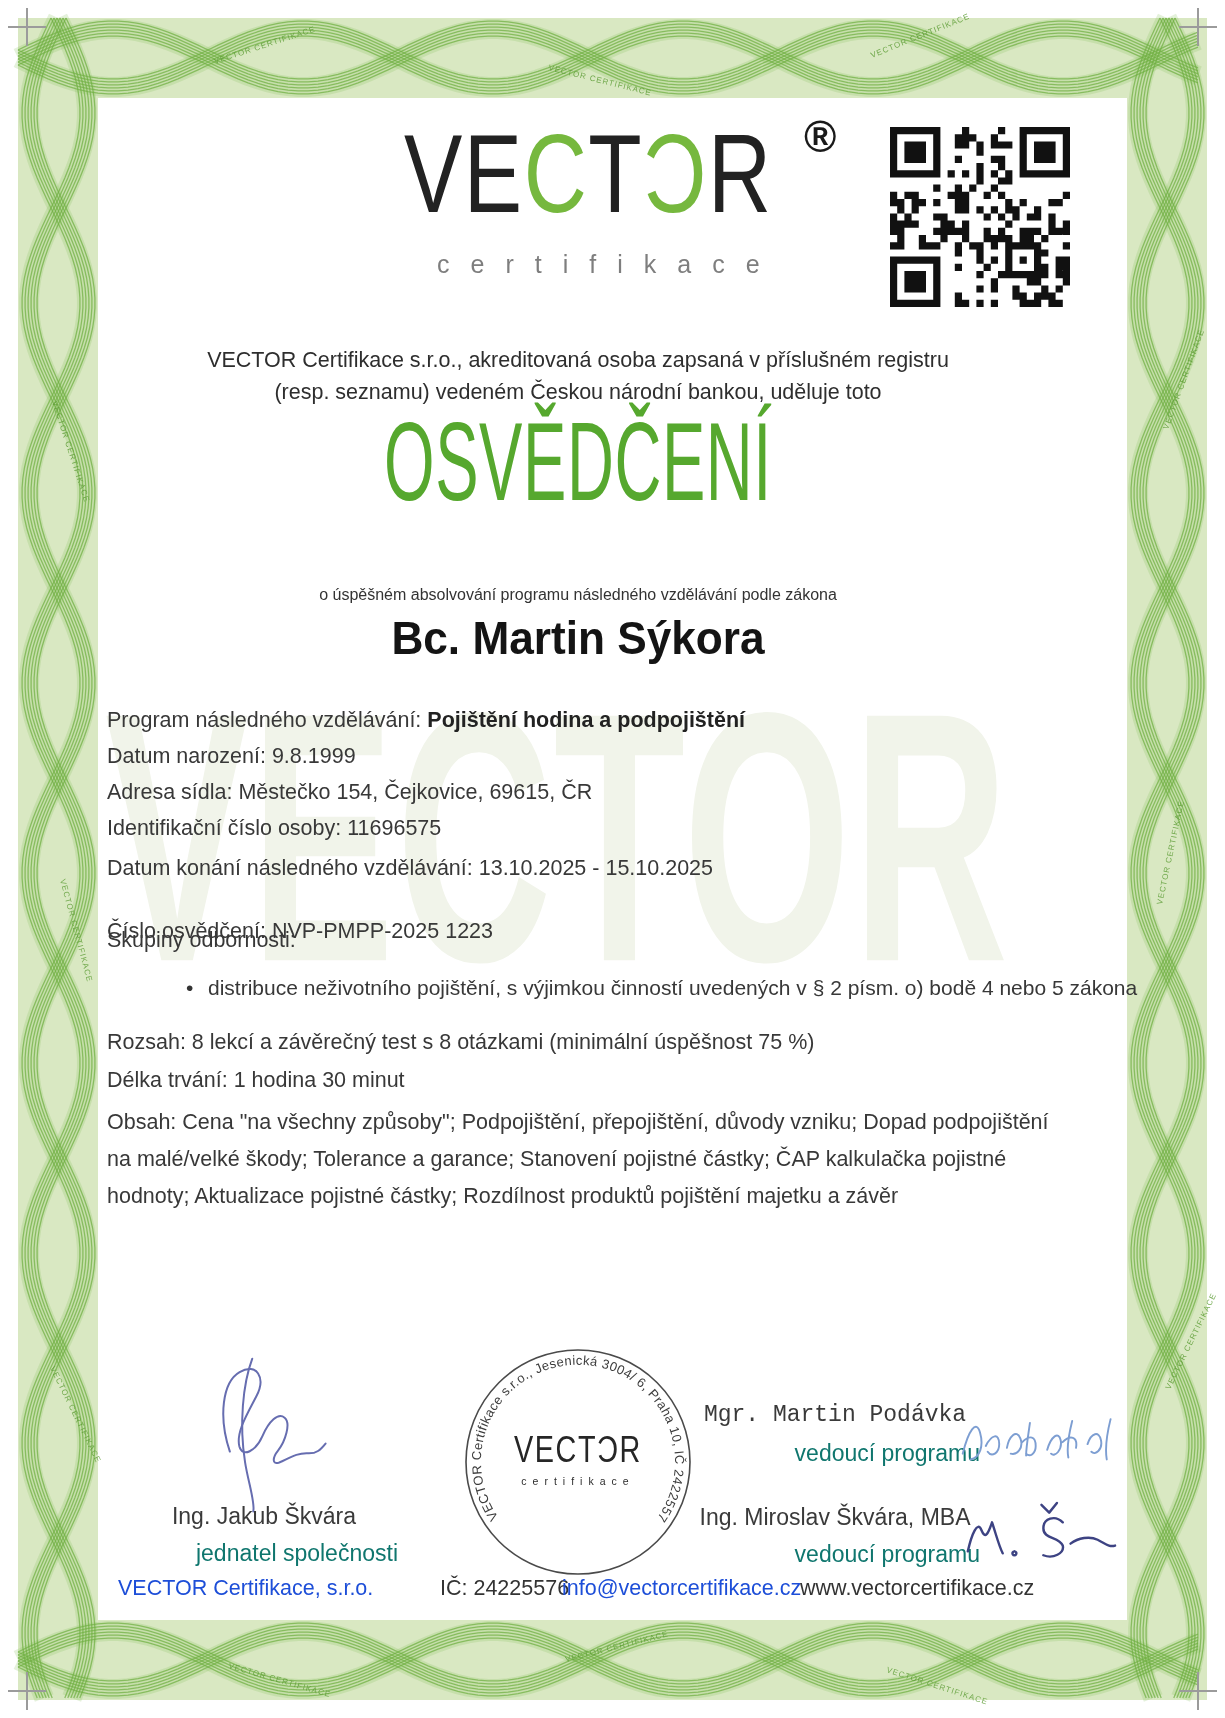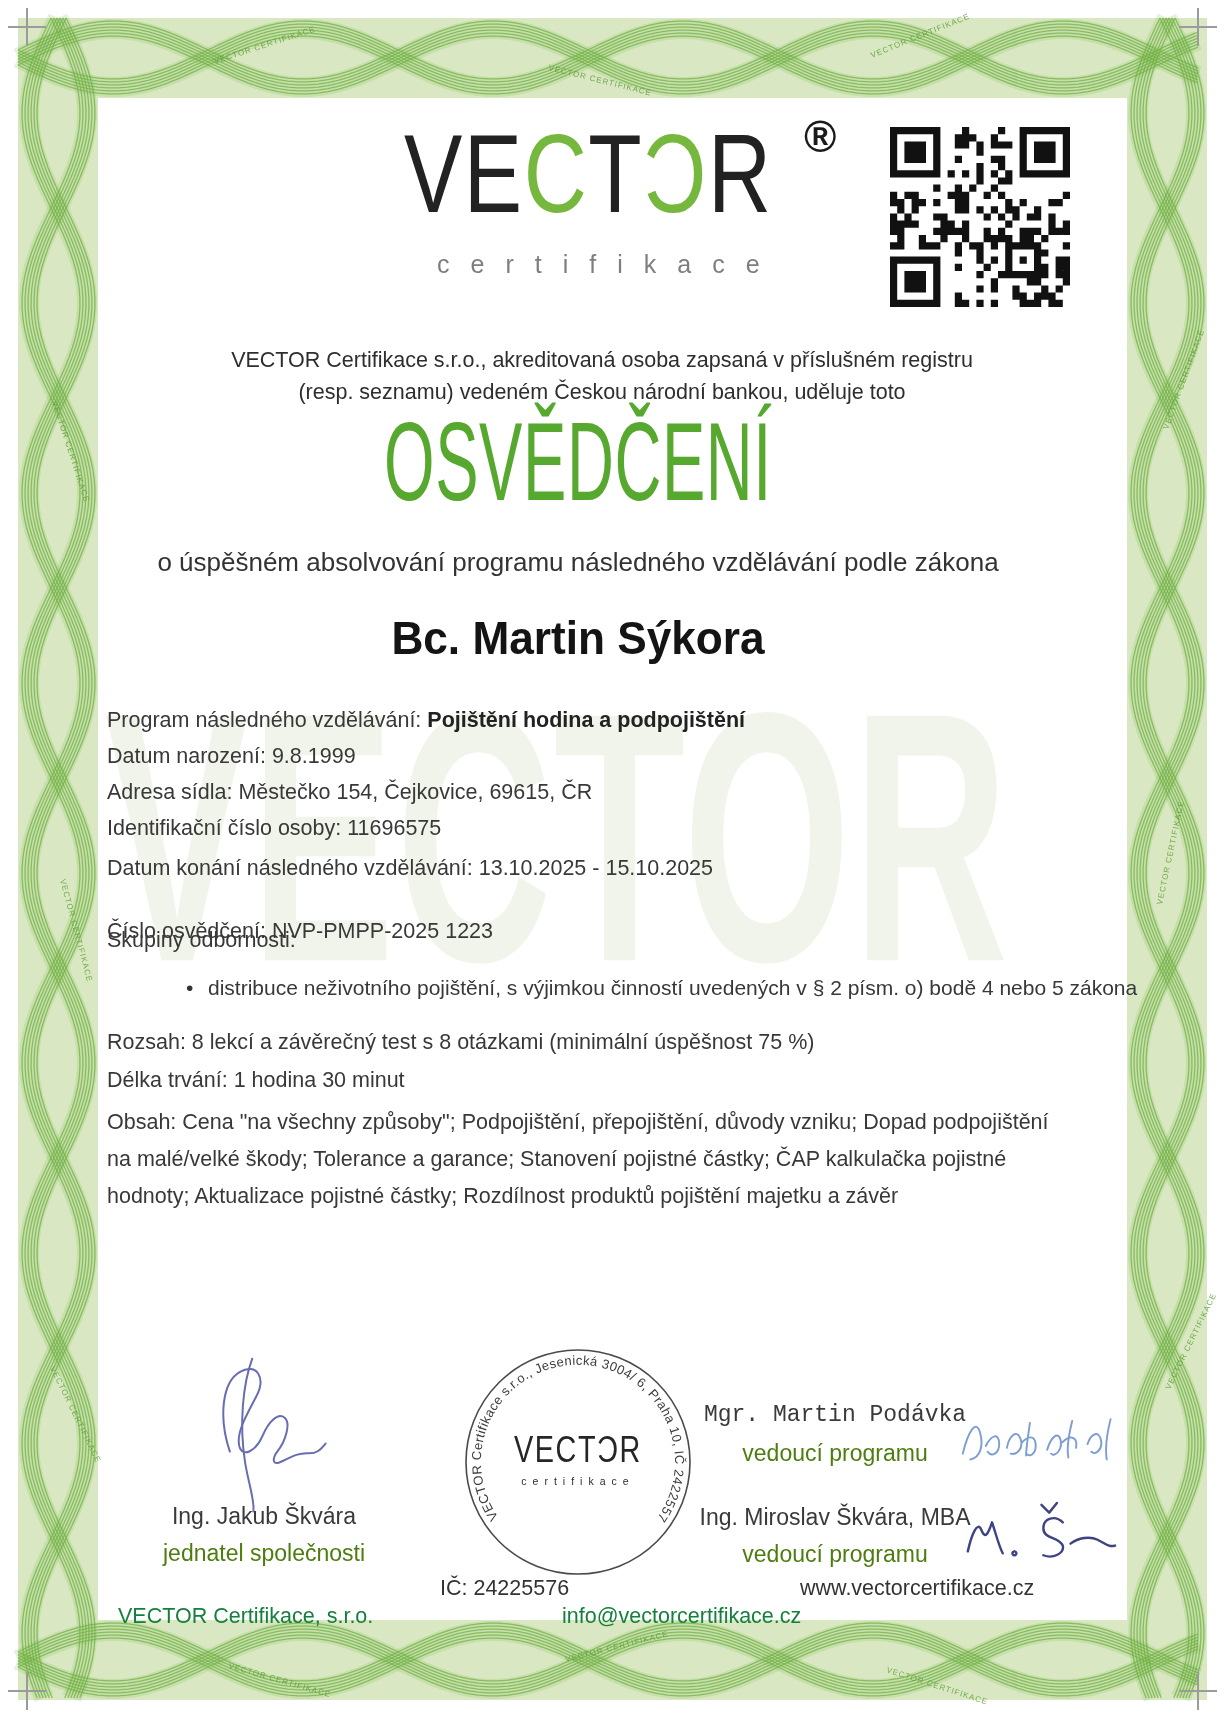--- a/index.html
+++ b/index.html
@@ -18,26 +18,26 @@
   .logo{position:absolute;left:404px;top:118px;font-size:112px;letter-spacing:2px;line-height:1;
     transform:scaleX(.78);transform-origin:left top;white-space:nowrap;font-weight:400;}
   .l-black{color:#222;}
   .l-green{color:#76b83e;}
   .logo-reg{position:absolute;left:804px;top:112px;font-size:44px;color:#1a1a1a;font-weight:700;}
   .logo-sub{position:absolute;left:437px;top:250px;font-size:25px;letter-spacing:21px;color:#7e7e7e;white-space:nowrap;}
 
   .qr{position:absolute;left:890px;top:127px;width:180px;height:180px;}
 
   .centercol{position:absolute;left:48px;width:1060px;text-align:center;}
-  .issuer{font-size:21.5px;color:#2e2e2e;padding-left:24px;}
+  .issuer{font-size:21.5px;color:#2e2e2e;}
   .l1{top:348px;}
   .l2{top:380px;}
   .title{top:406px;font-size:112px;line-height:1;color:#56a82e;letter-spacing:1px;
     transform:scaleX(.58);transform-origin:center top;white-space:nowrap;}
-  .sub{font-size:26px;color:#333;}
+  .sub{font-size:16px;color:#333;margin-top:39px;}
   .s1{top:547px;}
   .s2{top:578px;}
   .name{top:610px;font-size:47px;font-weight:700;color:#141414;
     transform:scaleX(.94);transform-origin:center top;white-space:nowrap;}
 
   .detail{position:absolute;left:107px;font-size:21.5px;color:#383838;white-space:nowrap;}
   .d-program{top:708px;}
   .d-program b{color:#222;}
   .d1{top:744px;} .d2{top:780px;} .d3{top:816px;} .d4{top:856px;} .d5{top:892px;margin-top:27px;} .d6{top:928px;}
   .bullet-row{position:absolute;left:186px;top:976px;font-size:21px;color:#383838;white-space:nowrap;}
@@ -52,29 +52,29 @@
   .sig3{left:962px;top:1492px;width:155px;height:80px;}
 
   .stamp-svg{position:absolute;left:438px;top:1322px;width:280px;height:280px;}
   .ring-text{font-size:13px;fill:#3c3c3c;letter-spacing:.4px;}
   .stamp-center{position:absolute;left:458px;top:1432px;width:240px;text-align:center;}
   .stamp-word{font-size:36px;letter-spacing:2px;color:#262626;line-height:1;
     transform:scaleX(.8);transform-origin:center top;white-space:nowrap;}
   .stamp-cert{font-size:10.5px;letter-spacing:6px;color:#2c2c2c;margin-top:7px;white-space:nowrap;}
 
   .signer-name{position:absolute;font-size:23px;color:#3a3a3a;text-align:center;white-space:nowrap;}
-  .signer-role{position:absolute;font-size:23px;color:#4d7c0f;text-align:center;white-space:nowrap;}
+  .signer-role{position:absolute;font-size:23px;color:#0f766e;text-align:right;white-space:nowrap;}
   .col-left{left:130px;width:268px;}
   .col-right{left:690px;width:290px;}
   .n-left{top:1503px;}  .r-left{top:1540px;}
   .n-rt{top:1402px;font-family:Liberation Mono, monospace;}    .r-rt{top:1440px;}
   .n-rb{top:1504px;}    .r-rb{top:1541px;}
 
   .footer-item{position:absolute;top:1576px;font-size:21.5px;white-space:nowrap;}
-  .f-green{color:#15803d;margin-top:28px;}
+  .f-green{color:#1d4ed8;}
   .f-dark{color:#333;}
   .f-company{left:118px;}
   .f-id{left:392px;margin-left:48px;}
   .f-email{left:562px;}
   .f-web{left:800px;text-align:center;}
 </style>
 </head>
 <body>
 
 <div class="page">

